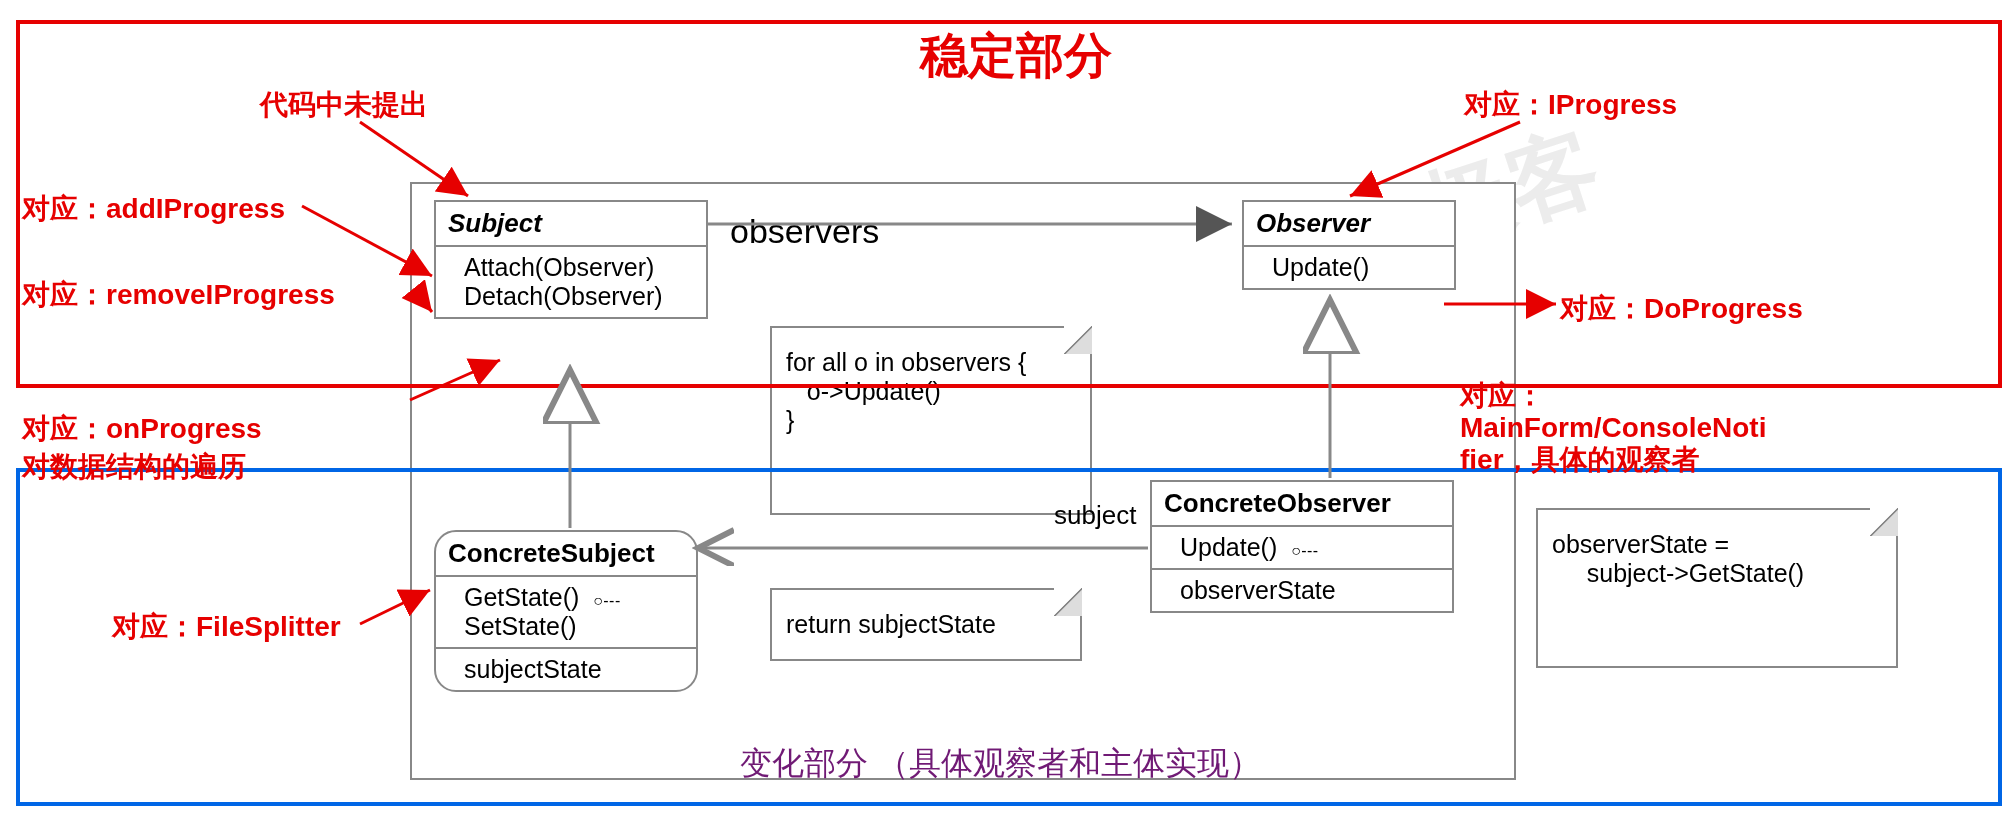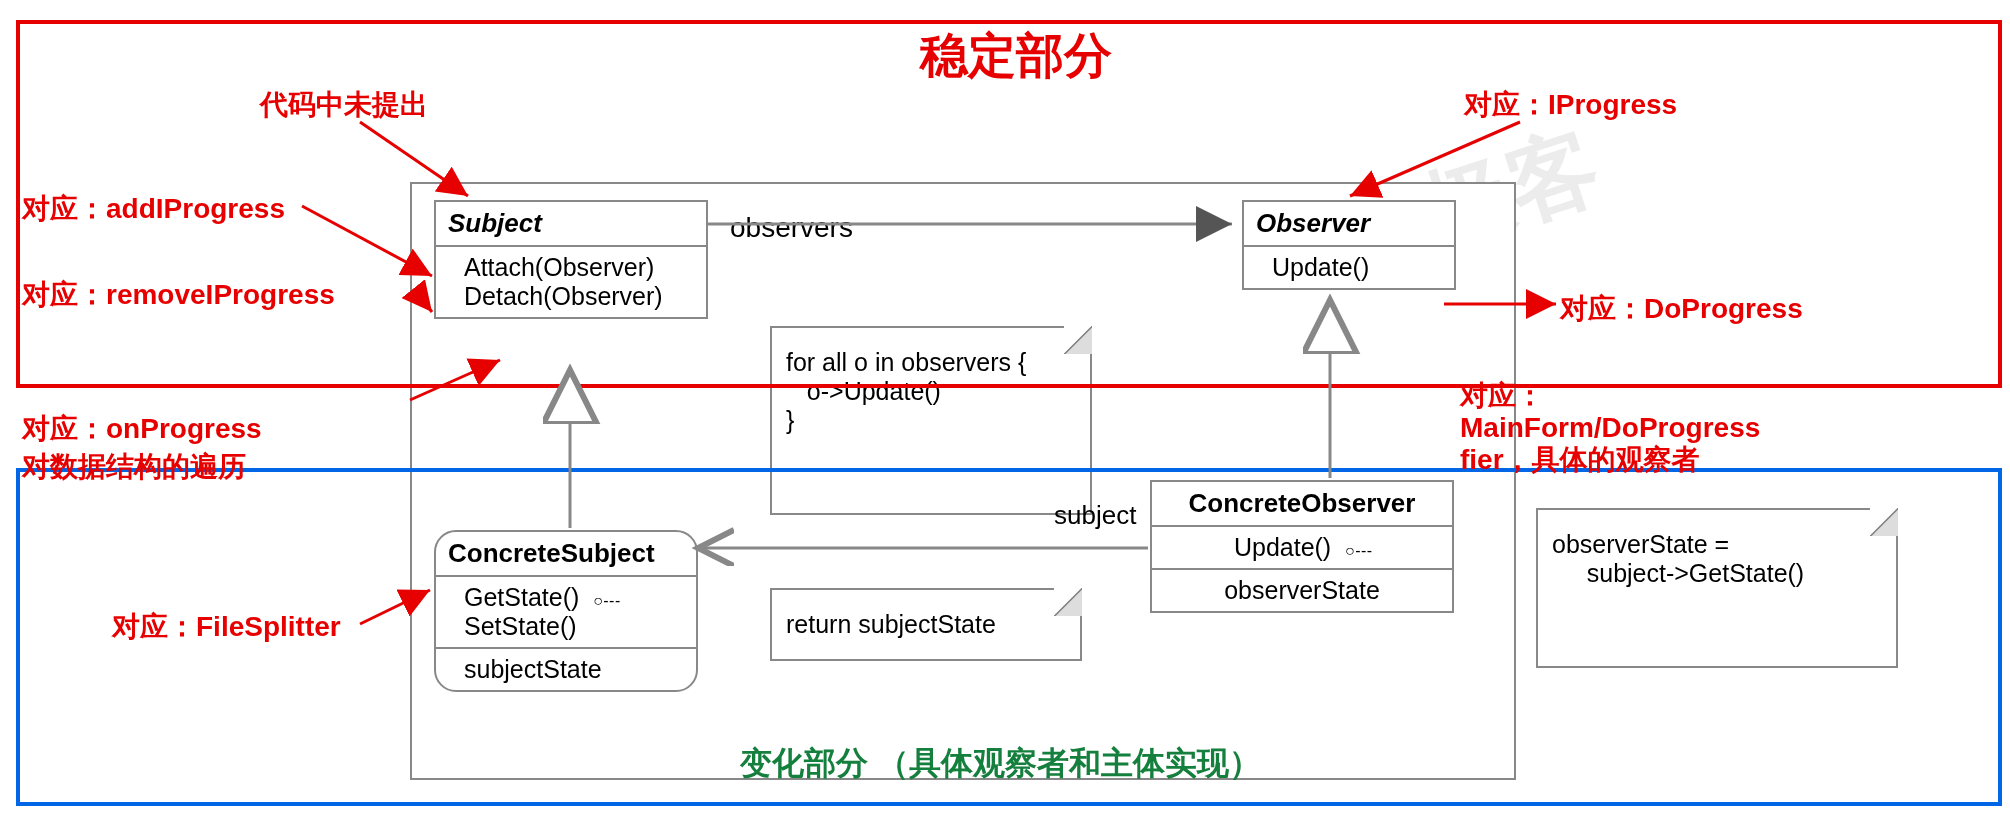--- a/index.html
+++ b/index.html
@@ -5,21 +5,21 @@
   html,body{margin:0;padding:0;font-family:Arial,"Microsoft YaHei",sans-serif;background:#fff;}
   .canvas{position:relative;width:2010px;height:817px;background:#fff;}
   .uml{border:2px solid #888;background:#fff;position:absolute;}
   .uml .hdr{border-bottom:2px solid #888;padding:6px 12px;font-size:26px;font-weight:bold;}
   .uml .sec{border-bottom:2px solid #888;padding:6px 28px;font-size:25px;}
   .uml .sec:last-child{border-bottom:none;}
   .italic{font-style:italic;}
   .note{position:absolute;background:#fff;border:2px solid #888;padding:20px 14px;font-size:25px;}
   .note .fold{position:absolute;top:-2px;right:-2px;width:28px;height:28px;background:linear-gradient(135deg,#fff 48%,#888 50%,#888 52%,#ddd 54%);}
   .redlabel{position:absolute;color:#e60000;font-weight:bold;font-size:28px;white-space:nowrap;}
-  .bluelabel{position:absolute;color:#15803d;font-weight:bold;font-size:32px;white-space:nowrap;}
+  .bluelabel{position:absolute;color:#701a75;font-weight:normal;font-size:32px;white-space:nowrap;}
   .redbox{position:absolute;border:4px solid #e60000;}
   .bluebox{position:absolute;border:4px solid #0066e6;}
   .whitebg{position:absolute;background:#fff;border:2px solid #888;}
   svg.arrows{position:absolute;top:0;left:0;width:2010px;height:817px;pointer-events:none;}
   .wm{position:absolute;font-size:120px;font-weight:bold;color:rgba(200,200,200,0.35);transform:rotate(-18deg);pointer-events:none;}
 </style>
 </head>
 <body>
 
 <div class="canvas">
@@ -48,21 +48,21 @@
     <div class="hdr">ConcreteSubject</div>
     <div class="sec">
       <div><span>GetState()</span>&nbsp;&nbsp;<span style="font-size:16px;letter-spacing:-2px;">○ - - -</span></div>
       <div>SetState()</div>
     </div>
     <div class="sec">
       <div>subjectState</div>
     </div>
   </div>
 
-  <div class="uml" style="left:1150px;top:480px;width:300px;text-align:center;">
+  <div class="uml" style="left:1150px;top:480px;width:300px;">
     <div class="hdr">ConcreteObserver</div>
     <div class="sec">
       <div><span>Update()</span>&nbsp;&nbsp;<span style="font-size:16px;letter-spacing:-2px;">○ - - -</span></div>
     </div>
     <div class="sec">
       <div>observerState</div>
     </div>
   </div>
 
   <div class="note" style="left:770px;top:326px;width:290px;white-space:pre;">for all o in observers {
@@ -71,39 +71,39 @@
     <div class="fold"></div>
   </div>
   <div class="note" style="left:770px;top:588px;width:280px;">return subjectState
     <div class="fold"></div>
   </div>
   <div class="note" style="left:1536px;top:508px;width:330px;white-space:pre;">observerState =
      subject-&gt;GetState()
     <div class="fold"></div>
   </div>
 
-  <div style="position:absolute;left:730px;top:212px;font-size:28px;">observers</div>
+  <div style="position:absolute;left:730px;top:212px;font-size:34px;">observers</div>
   <div style="position:absolute;left:1054px;top:500px;font-size:26px;">subject</div>
 
   <div class="redbox" style="left:16px;top:20px;width:1978px;height:360px;"></div>
   <div class="bluebox" style="left:16px;top:468px;width:1978px;height:330px;"></div>
 
   <div class="redlabel" style="left:920px;top:24px;font-size:48px;">稳定部分</div>
   <div class="bluelabel" style="left:740px;top:742px;">变化部分 （具体观察者和主体实现）</div>
 
   <div class="redlabel" style="left:260px;top:86px;">代码中未提出</div>
   <div class="redlabel" style="left:1464px;top:86px;">对应：IProgress</div>
   <div class="redlabel" style="left:22px;top:190px;">对应：addIProgress</div>
   <div class="redlabel" style="left:22px;top:276px;">对应：removeIProgress</div>
   <div class="redlabel" style="left:1560px;top:290px;">对应：DoProgress</div>
   <div class="redlabel" style="left:22px;top:410px;white-space:pre;">对应：onProgress
 对数据结构的遍历</div>
   <div class="redlabel" style="left:112px;top:608px;">对应：FileSplitter</div>
   <div class="redlabel" style="left:1460px;top:380px;white-space:pre;line-height:1.15;">对应：
-MainForm/DoProgress
+MainForm/ConsoleNoti
 fier，具体的观察者</div>
 
   <svg class="arrows">
     <defs>
       <marker id="redarr" markerWidth="12" markerHeight="12" refX="10" refY="5" orient="auto">
         <path d="M0,0 L10,5 L0,10 z" fill="#e60000"></path>
       </marker>
       <marker id="blkarr" markerWidth="14" markerHeight="14" refX="12" refY="6" orient="auto">
         <path d="M0,0 L12,6 L0,12 z" fill="#555"></path>
       </marker>

